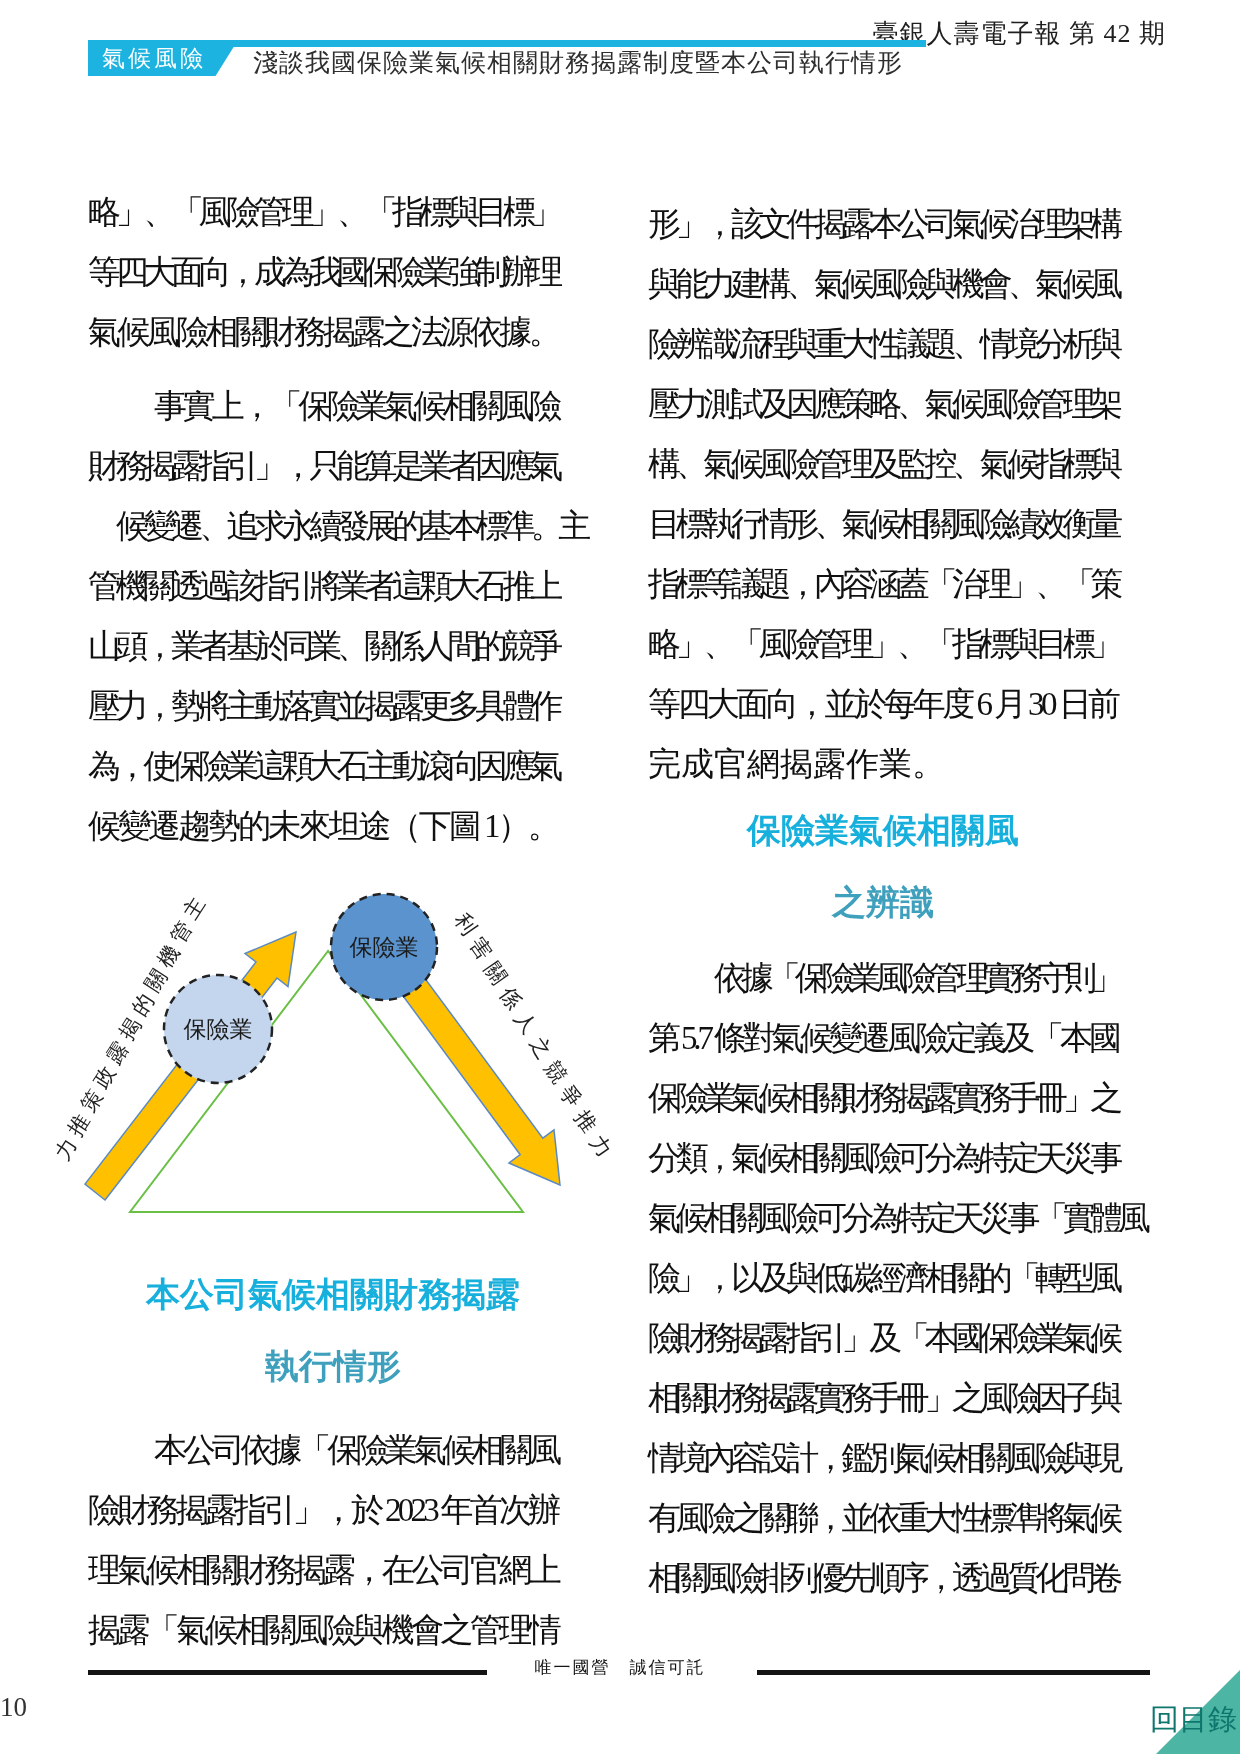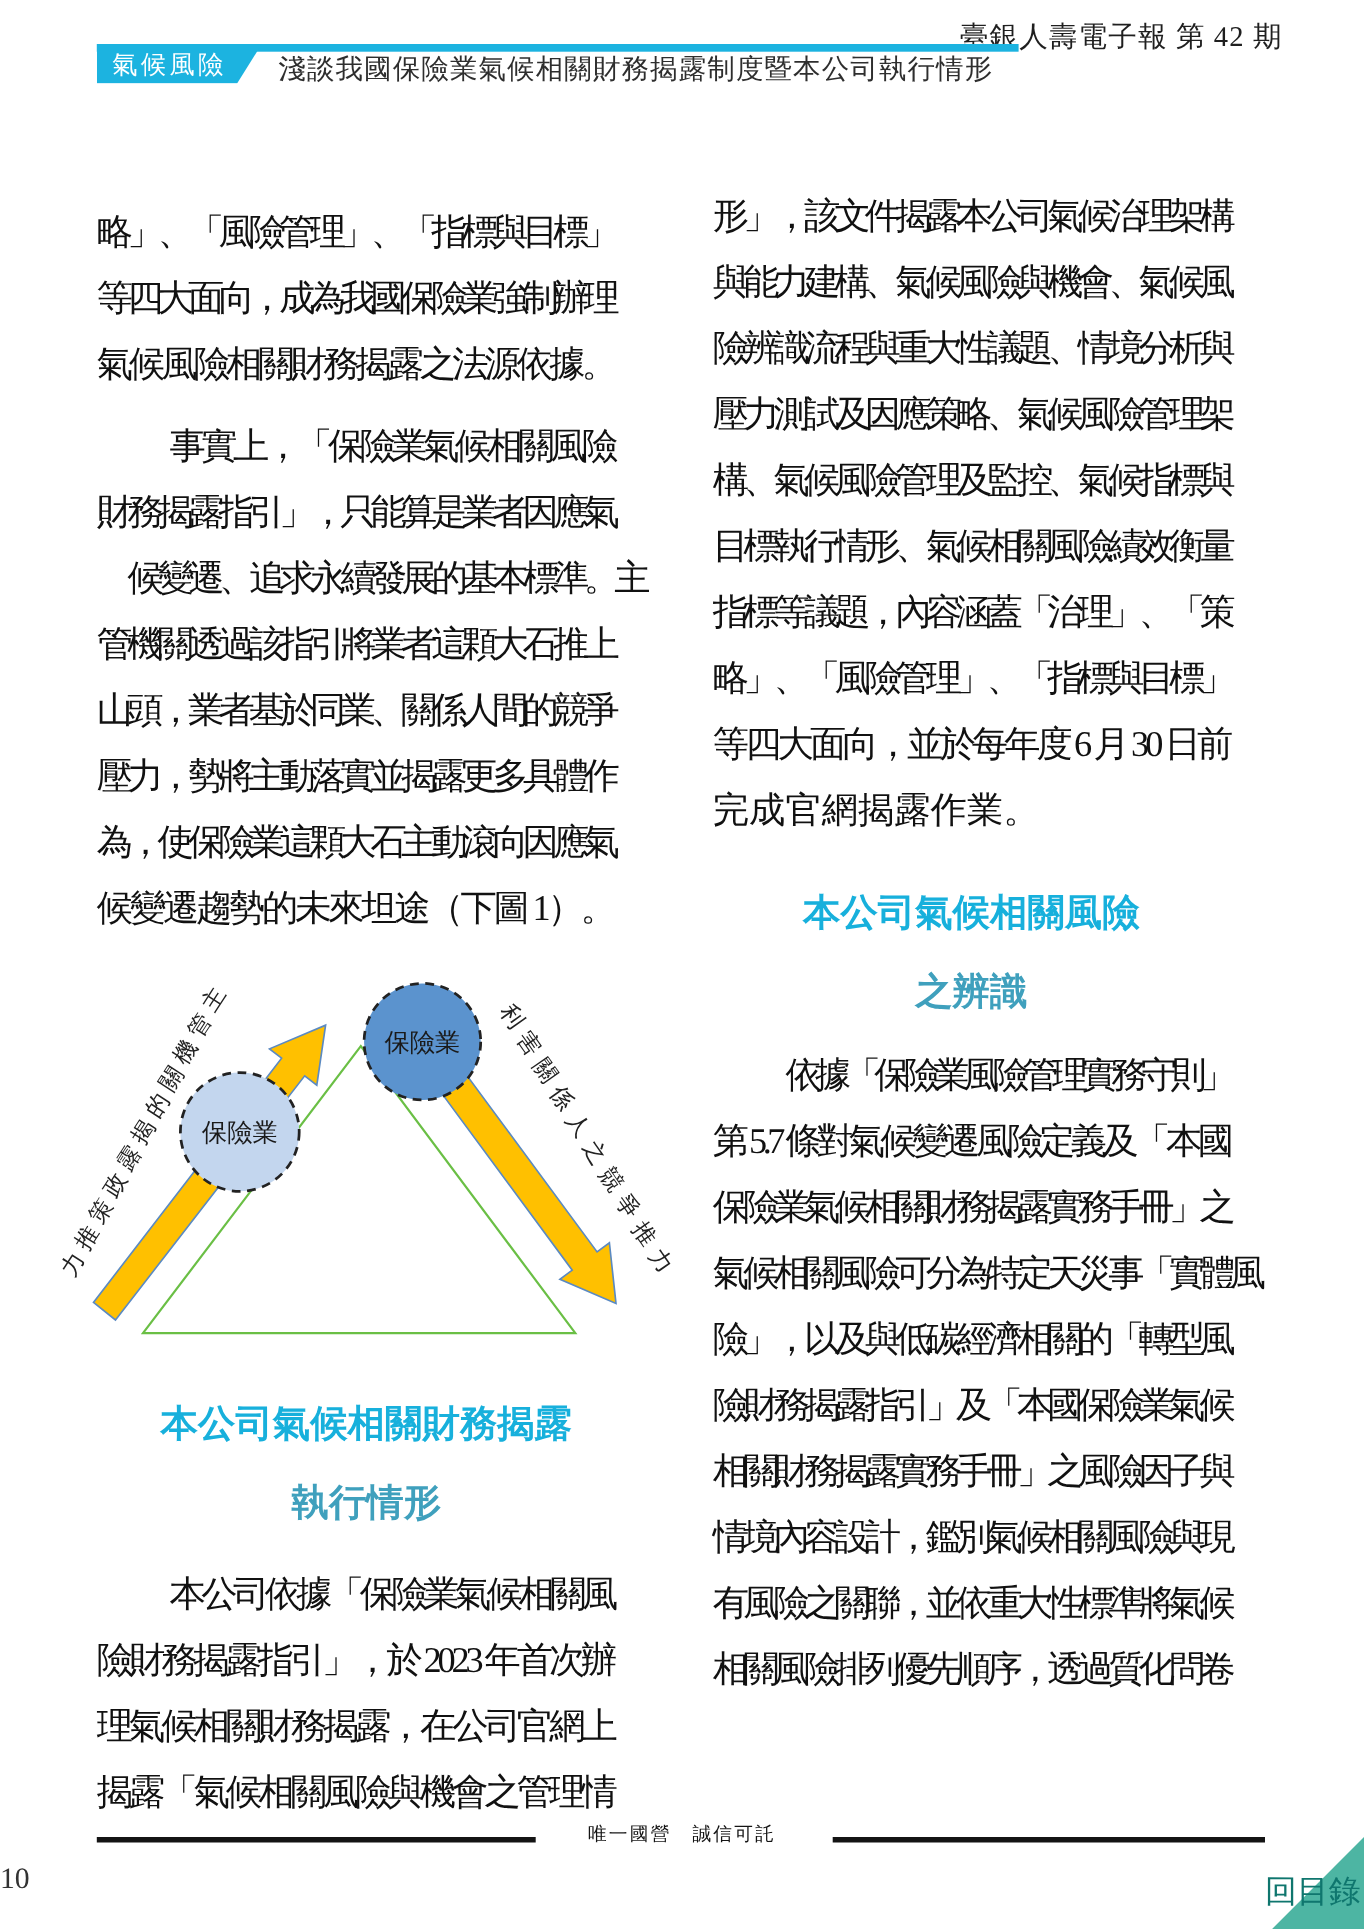--- a/index.html
+++ b/index.html
@@ -100,40 +100,41 @@
     <div class="h1" style="color: rgb(23, 176, 220);">本公司氣候相關財務揭露</div>
     <div class="h2" style="color: rgb(63, 160, 189);">執行情形</div>
   </div>
   <div class="para" style="left:88px;top:1420px;">
       <div class="line"><span class="indent" style="letter-spacing: -4.14286px;">本公司依據「保險業氣候相關風</span></div>
       <div class="line"><span style="letter-spacing: -3.75px;">險財務揭露指引」，於 2023 年首次辦</span></div>
       <div class="line"><span style="letter-spacing: -3.625px;">理氣候相關財務揭露，在公司官網上</span></div>
       <div class="line"><span style="letter-spacing: -3.625px;">揭露「氣候相關風險與機會之管理情</span></div>
     </div>
 
-  <div class="para" style="left:648px;top:167px;">
+  <div class="para" style="left:648px;top:194px;">
       <div class="line"><span style="letter-spacing: -5.35294px;">形」，該文件揭露本公司氣候治理架構</span></div>
       <div class="line"><span style="letter-spacing: -5.35294px;">與能力建構、氣候風險與機會、氣候風</span></div>
       <div class="line"><span style="letter-spacing: -5.35294px;">險辨識流程與重大性議題、情境分析與</span></div>
       <div class="line"><span style="letter-spacing: -5.35294px;">壓力測試及因應策略、氣候風險管理架</span></div>
       <div class="line"><span style="letter-spacing: -5.35294px;">構、氣候風險管理及監控、氣候指標與</span></div>
       <div class="line"><span style="letter-spacing: -5.35294px;">目標執行情形、氣候相關風險績效衡量</span></div>
       <div class="line"><span style="letter-spacing: -5.35294px;">指標等議題，內容涵蓋「治理」、「策</span></div>
       <div class="line"><span style="letter-spacing: -5.35294px;">略」、「風險管理」、「指標與目標」</span></div>
       <div class="line"><span style="letter-spacing: -3.57143px;">等四大面向，並於每年度 6 月 30 日前</span></div>
       <div class="line nojust"><span>完成官網揭露作業。</span></div>
     </div>
   <div class="sec-heading" style="left:648px;top:794px;">
-    <div class="h1" style="color: rgb(23, 176, 220);">本公司氣候相關風險</div>
+    <div class="h1" style="color: rgb(23, 176, 220);">保險業氣候相關風</div>
     <div class="h2" style="color: rgb(63, 160, 189);">之辨識</div>
   </div>
   <div class="para" style="left:648px;top:948px;">
       <div class="line"><span class="indent" style="letter-spacing: -6.06667px;">依據「保險業風險管理實務守則」</span></div>
       <div class="line"><span style="letter-spacing: -4.15px;">第 5.7 條對氣候變遷風險定義及「本國</span></div>
       <div class="line"><span style="letter-spacing: -5.35294px;">保險業氣候相關財務揭露實務手冊」之</span></div>
+      <div class="line"><span style="letter-spacing: -5.35294px;">分類，氣候相關風險可分為特定天災事</span></div>
       <div class="line"><span style="letter-spacing: -5.35294px;">氣候相關風險可分為特定天災事「實體風</span></div>
       <div class="line"><span style="letter-spacing: -5.35294px;">險」，以及與低碳經濟相關的「轉型風</span></div>
       <div class="line"><span style="letter-spacing: -5.35294px;">險財務揭露指引」及「本國保險業氣候</span></div>
       <div class="line"><span style="letter-spacing: -5.35294px;">相關財務揭露實務手冊」之風險因子與</span></div>
       <div class="line"><span style="letter-spacing: -5.35294px;">情境內容設計，鑑別氣候相關風險與現</span></div>
       <div class="line"><span style="letter-spacing: -5.35294px;">有風險之關聯，並依重大性標準將氣候</span></div>
       <div class="line"><span style="letter-spacing: -5.35294px;">相關風險排列優先順序，透過質化問卷</span></div>
     </div>
 
   <div class="footer-rule" style="left:88px;width:399px;"></div>

